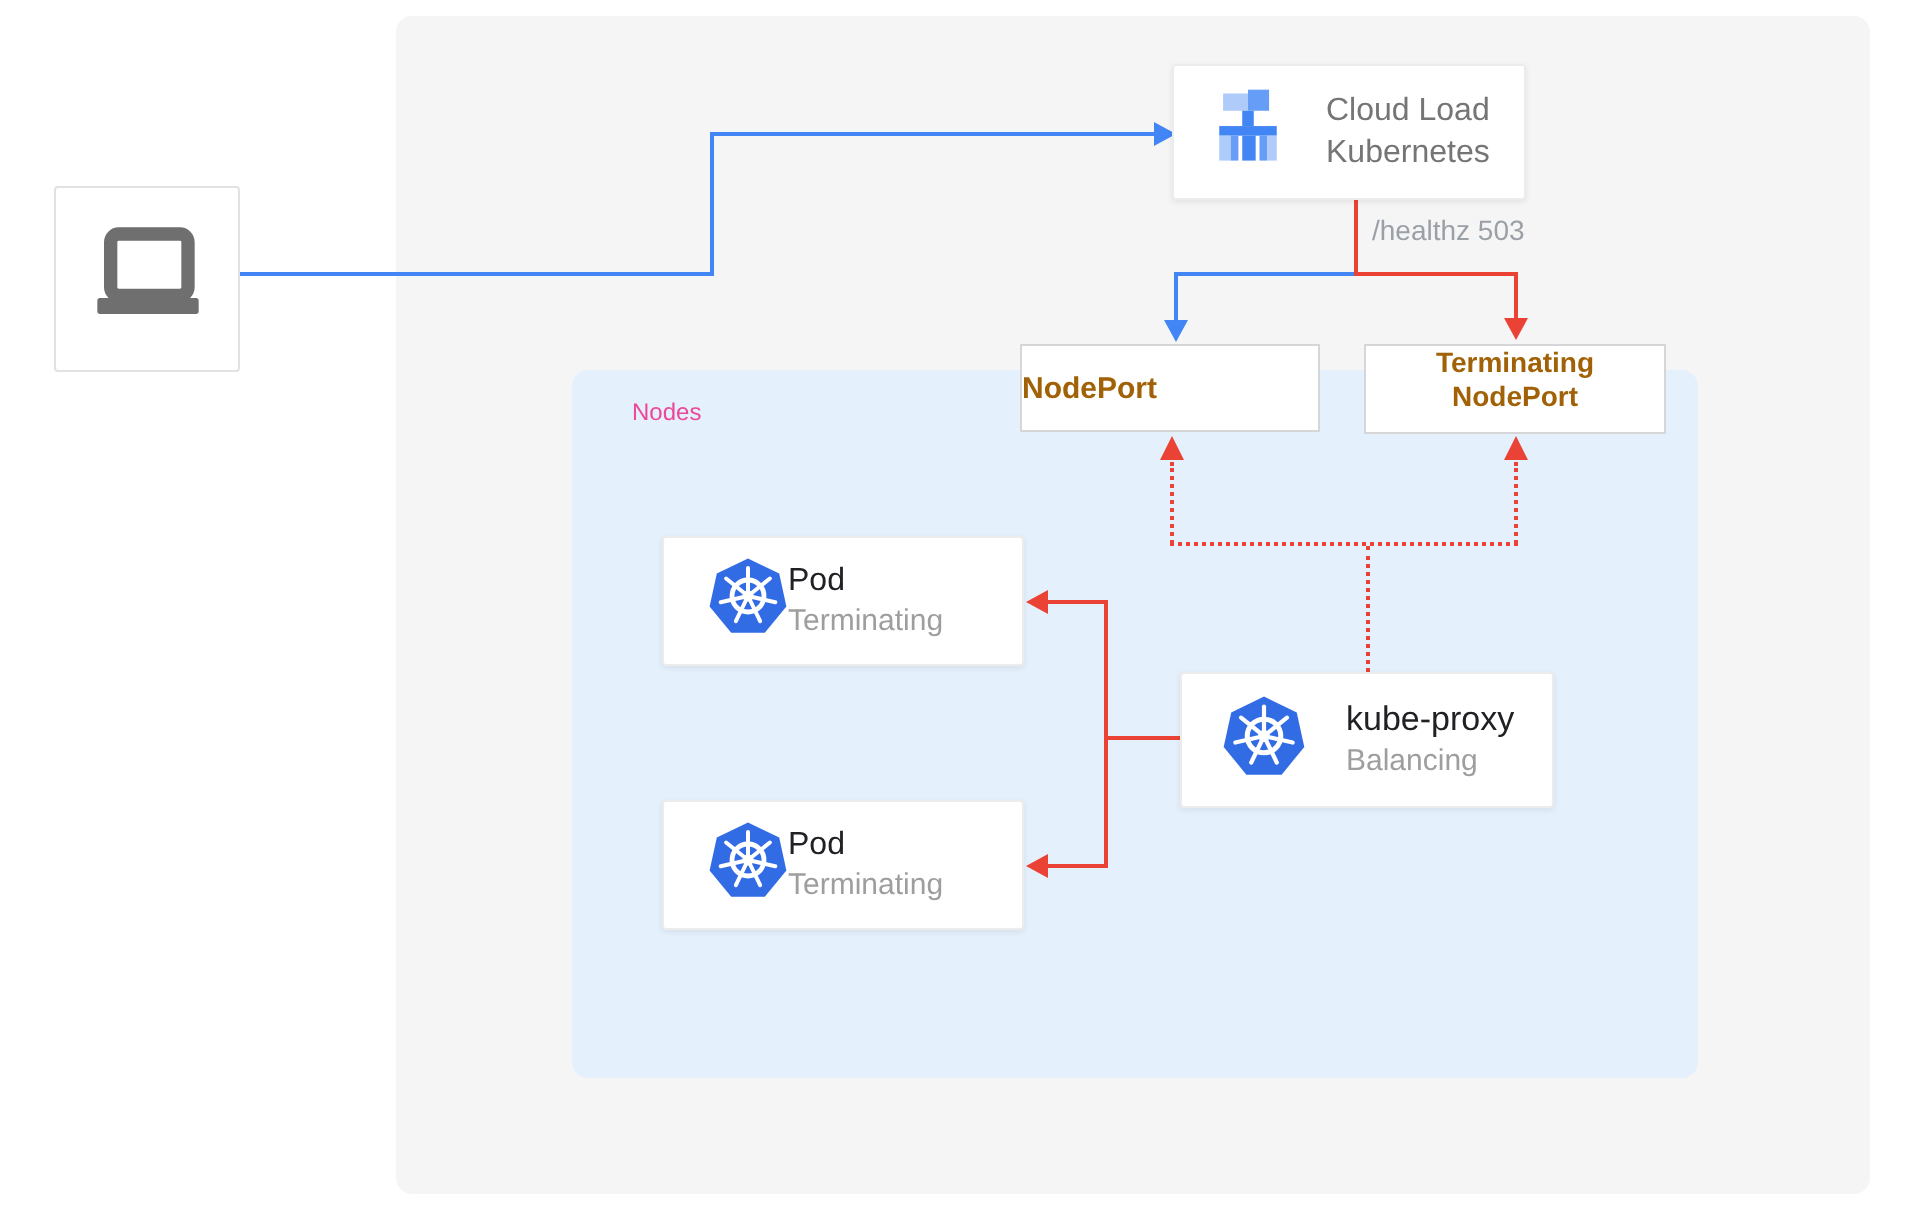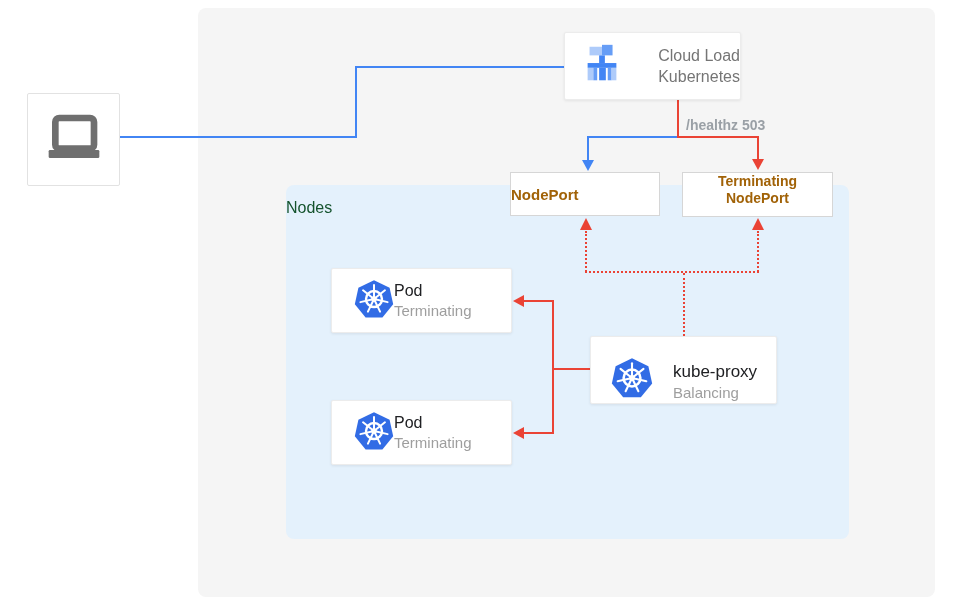--- a/index.html
+++ b/index.html
@@ -13,62 +13,62 @@
   
   .canvas-bg{
     position:absolute;left:198px;top:8px;width:737px;height:589px;
     background:#f5f5f5;border-radius:8px;z-index:0;
   }
   .nodes-area{
     position:absolute;left:286px;top:185px;width:563px;height:354px;
     background:#e4f1fc;border-radius:8px;z-index:1;
   }
   .nodes-label{
-    position:absolute;left:286px;top:199px;z-index:2;
-    font-size:16px;color:#14532d;
+    position:absolute;left:316px;top:199px;z-index:2;
+    font-size:12px;color:#ec4899;
   }
 
   
   .node{
     position:absolute;background:#ffffff;z-index:5;
     display:flex;align-items:center;box-sizing:border-box;
   }
   .shadowed{
     border:1px solid #ececec;
     box-shadow:0 1px 3px rgba(0,0,0,0.08);
     border-radius:2px;
   }
 
   .laptop-node{left:27px;top:93px;width:93px;height:93px;border:1px solid #e2e2e2;border-radius:2px;justify-content:center;}
 
-  .cloudlb-node{left:564px;top:32px;width:177px;height:68px;padding-left:14px;justify-content:space-between;}
+  .cloudlb-node{left:586px;top:32px;width:177px;height:68px;padding-left:14px;}
   .cloudlb-text{margin-left:16px;font-size:16px;line-height:21px;color:#757575;}
 
   .port-node{
     border:1px solid #d6d6d6;text-align:center;
     font-weight:bold;color:#a16207;
   }
   .nodeport-node{left:510px;top:172px;width:150px;height:44px;font-size:15px;}
   .hc-nodeport-node{left:682px;top:172px;width:151px;height:45px;font-size:14px;line-height:17px;flex-direction:column;}
 
   .pod-node{left:331px;width:181px;height:65px;padding-left:22px;}
   .pod1-node{top:268px;}
   .pod2-node{top:400px;}
   .pod-text{}
   .pod-title{font-size:16px;color:#202124;line-height:21px;}
   .pod-sub{font-size:15px;color:#9e9e9e;line-height:20px;}
 
-  .kproxy-node{left:590px;top:336px;width:187px;height:68px;padding-left:20px;align-items:flex-end;}
+  .kproxy-node{left:590px;top:336px;width:187px;height:68px;padding-left:20px;}
   .kproxy-text{margin-left:20px;}
   .kproxy-title{font-size:17px;color:#202124;line-height:22px;}
   .kproxy-sub{font-size:15px;color:#9e9e9e;line-height:20px;}
 
   .healthz-label{
-    position:absolute;left:686px;top:117px;z-index:4;
-    font-size:14px;font-weight:bold;color:#9aa0a6;
+    position:absolute;left:686px;top:107px;z-index:4;
+    font-size:14px;font-weight:normal;color:#9aa0a6;
   }
 
   
   .line{position:absolute;z-index:3;}
   .h-blue{height:2px;background:#4285f4;}
   .v-blue{width:2px;background:#4285f4;}
   .h-red{height:2px;background:#ea4335;}
   .v-red{width:2px;background:#ea4335;}
   .h-red-dot{height:0;border-top:2px dotted #ea4335;background:none;}
   .v-red-dot{width:0;border-left:2px dotted #ea4335;background:none;}

